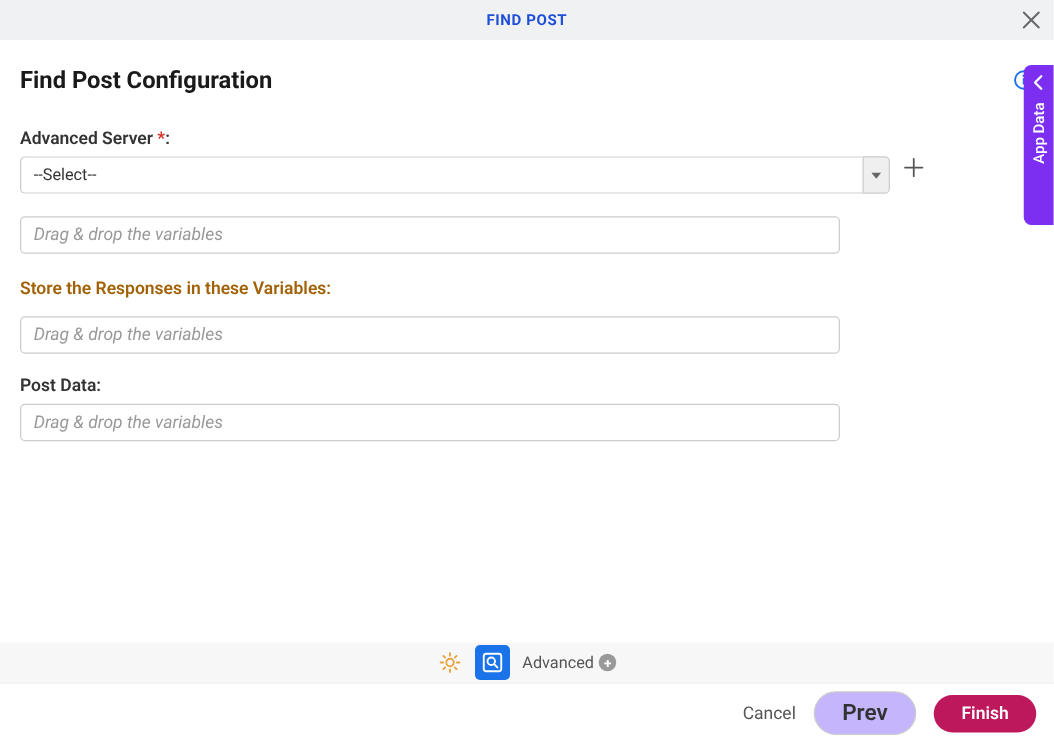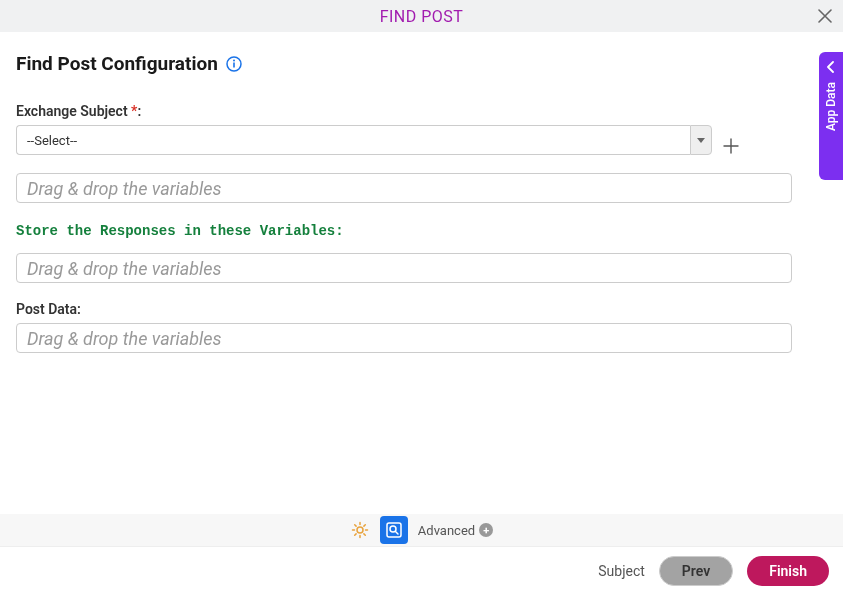--- a/index.html
+++ b/index.html
@@ -15,23 +15,23 @@
     }
     .header {
       background: #f0f1f2;
       height: 32px;
       display: flex;
       align-items: center;
       justify-content: center;
       position: relative;
     }
     .header-title {
-      font-size: 16px;
-      font-weight: 400;
-      color: #a21caf;
+      font-size: 12px;
+      font-weight: 700;
+      color: #1d4ed8;
       letter-spacing: 0.5px;
     }
     .close-icon {
       position: absolute;
       right: 10px;
       top: 50%;
       transform: translateY(-50%);
       cursor: pointer;
       width: 16px;
       height: 16px;
@@ -41,20 +41,21 @@
       color: #666;
     }
     .content {
       padding: 20px 16px 0 16px;
     }
     .page-title-row {
       display: flex;
       align-items: center;
       gap: 8px;
       margin-bottom: 28px;
+      justify-content: space-between;
     }
     .page-title {
       font-size: 19px;
       font-weight: 700;
       color: #1a1a1a;
     }
     .info-icon {
       width: 16px;
       height: 16px;
       display: flex;
@@ -68,21 +69,21 @@
     .form-label {
       display: block;
       font-size: 14px;
       font-weight: 600;
       color: #333;
       margin-bottom: 6px;
     }
     .asterisk { color: #d93025; }
     .select-row {
       display: flex;
-      align-items: flex-end;
+      align-items: flex-start;
       gap: 10px;
     }
     .select-wrapper {
       flex: 1;
       display: flex;
       max-width: 696px;
     }
     .select-field {
       flex: 1;
       height: 30px;
@@ -110,39 +111,38 @@
     .add-icon {
       width: 18px;
       height: 18px;
       display: flex;
       align-items: center;
       justify-content: center;
       cursor: pointer;
       color: #555;
     }
     .text-input {
-      width: 776px;
+      width: 656px;
       max-width: 100%;
       height: 30px;
       border: 1px solid #ccc;
       border-radius: 4px;
       padding: 0 10px;
-      font-size: 18px;
+      font-size: 14px;
       font-style: italic;
       color: #999;
       font-family: inherit;
     }
     .text-input::placeholder { color: #999; font-style: italic; }
     .section-label {
       font-size: 14px;
       font-weight: 600;
-      color: #15803d;
+      color: #a16207;
       margin-bottom: 14px;
       margin-top: 20px;
-      font-family: Liberation Mono, monospace;
     }
     .side-tab {
       position: absolute;
       right: 0;
       top: 52px;
       width: 24px;
       height: 128px;
       background: #7c2ff0;
       border-radius: 6px 0 0 6px;
       display: flex;
@@ -224,25 +224,25 @@
     }
     .btn-link {
       background: none;
       border: none;
       font-size: 14px;
       color: #555;
       cursor: pointer;
       font-family: inherit;
     }
     .btn-outline {
-      background: #a3a3a3;
+      background: #c4b5fd;
       border: 1px solid #ccc;
       border-radius: 18px;
       padding: 6px 22px;
-      font-size: 14px;
+      font-size: 18px;
       font-weight: 600;
       color: #333;
       cursor: pointer;
       font-family: inherit;
     }
     .btn-primary {
       background: #be185d;
       border: none;
       border-radius: 18px;
       padding: 7px 22px;
@@ -272,21 +272,21 @@
       <svg width="16" height="16" viewBox="0 0 16 16">
           <circle cx="8" cy="8" r="7" fill="none" stroke="#1a73e8" stroke-width="1.5"></circle>
           <circle cx="8" cy="4.5" r="1" fill="#1a73e8"></circle>
           <rect x="7.2" y="6.5" width="1.6" height="5" fill="#1a73e8"></rect>
         </svg>
     </span>
   </div>
 
   <div class="form-group">
     <label class="form-label">
-      <span>Exchange Subject </span><span class="asterisk">*</span><span>:</span>
+      <span>Advanced Server </span><span class="asterisk">*</span><span>:</span>
     </label>
     <div class="select-row">
       <div class="select-wrapper">
         <div class="select-field">--Select--</div>
         <div class="select-btn">
           <svg width="8" height="5" viewBox="0 0 8 5">
               <path d="M0 0 L4 5 L8 0 Z" fill="#666"></path>
             </svg>
         </div>
       </div>
@@ -337,16 +337,16 @@
         <path d="M10.5 10.5 L13 13" stroke="#fff" stroke-width="1.5" stroke-linecap="round"></path>
       </svg>
   </span>
   <span class="toolbar-label">
     <span>Advanced</span>
     <span class="plus-circle">+</span>
   </span>
 </div>
 
 <div class="footer">
-  <button class="btn-link">Subject</button>
+  <button class="btn-link">Cancel</button>
   <button class="btn-outline">Prev</button>
   <button class="btn-primary">Finish</button>
 </div>
 
 </body></html>

